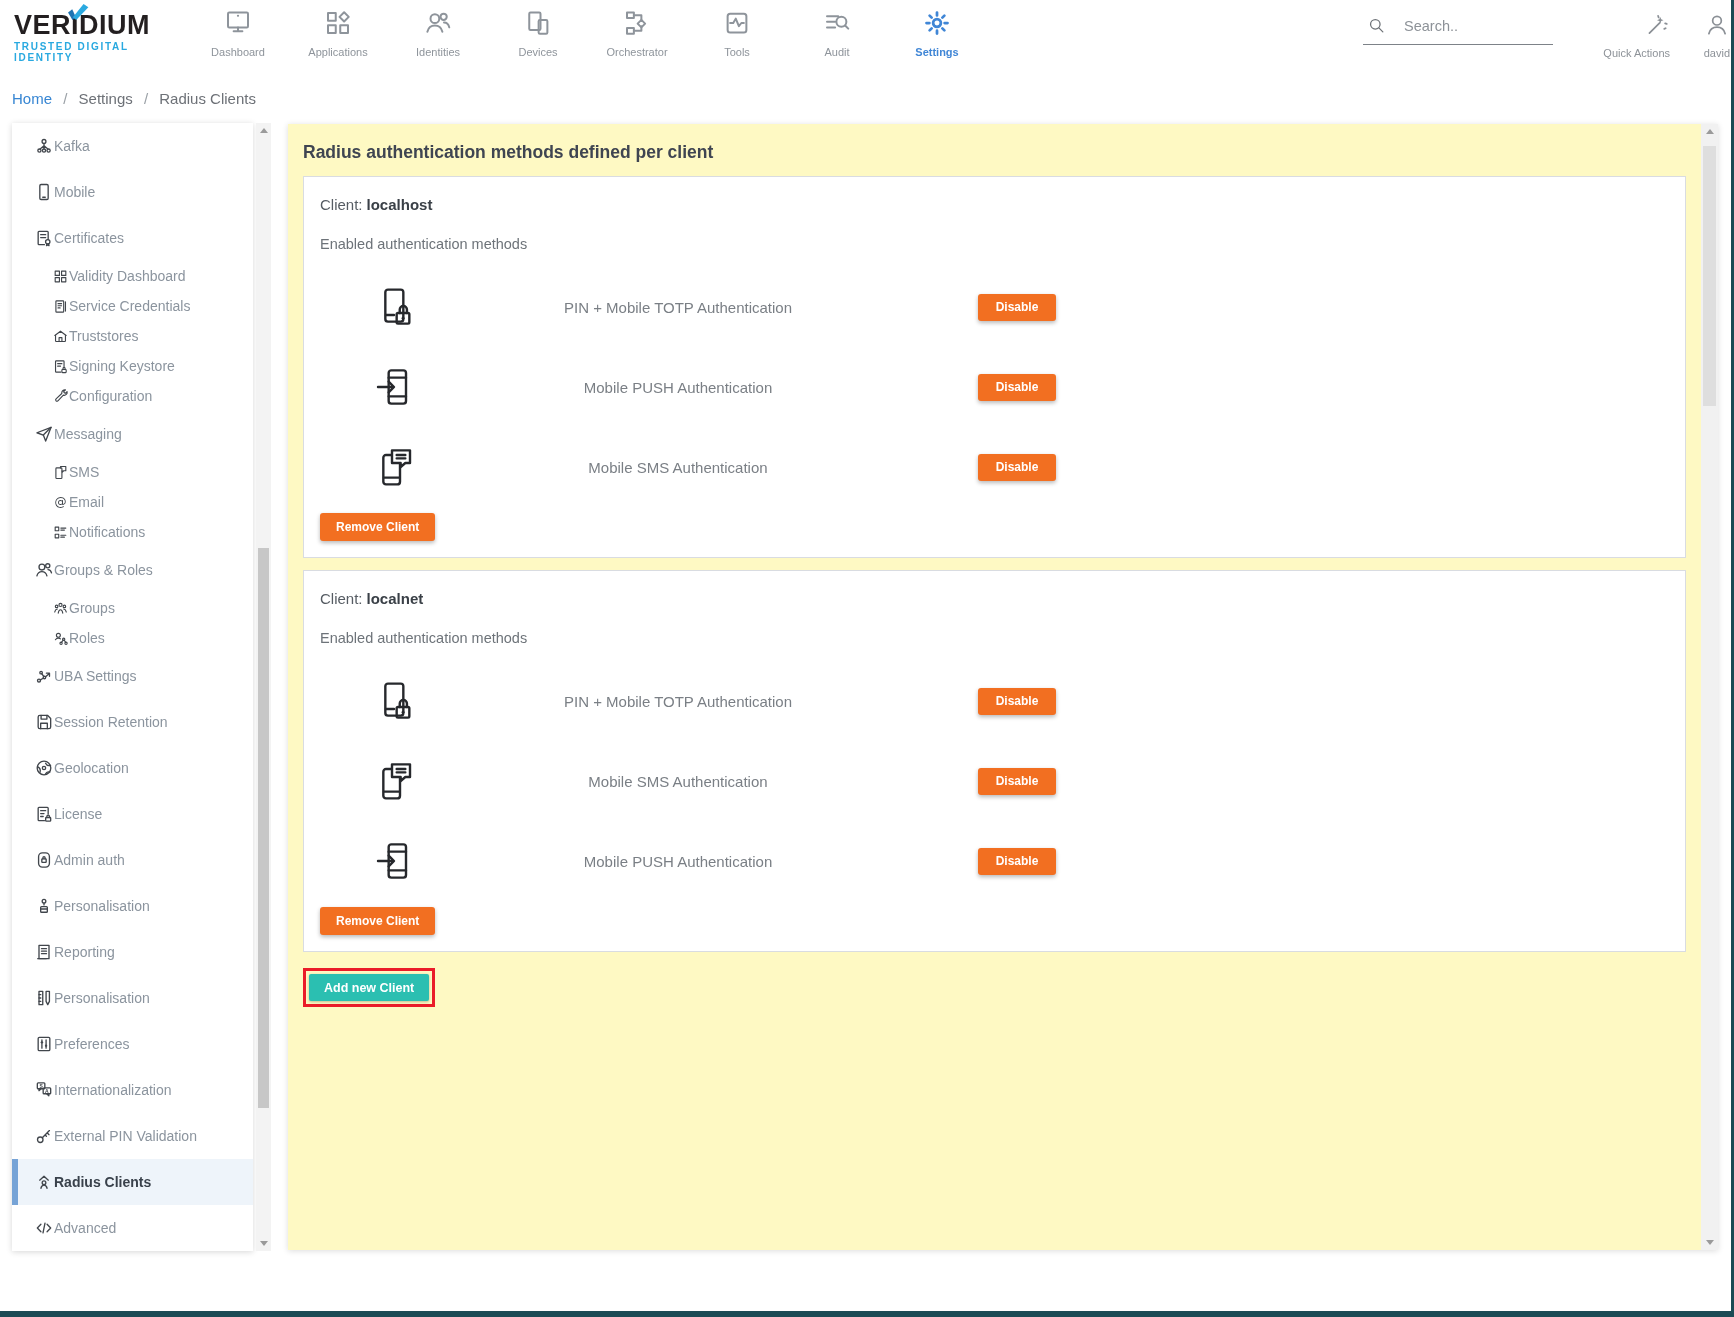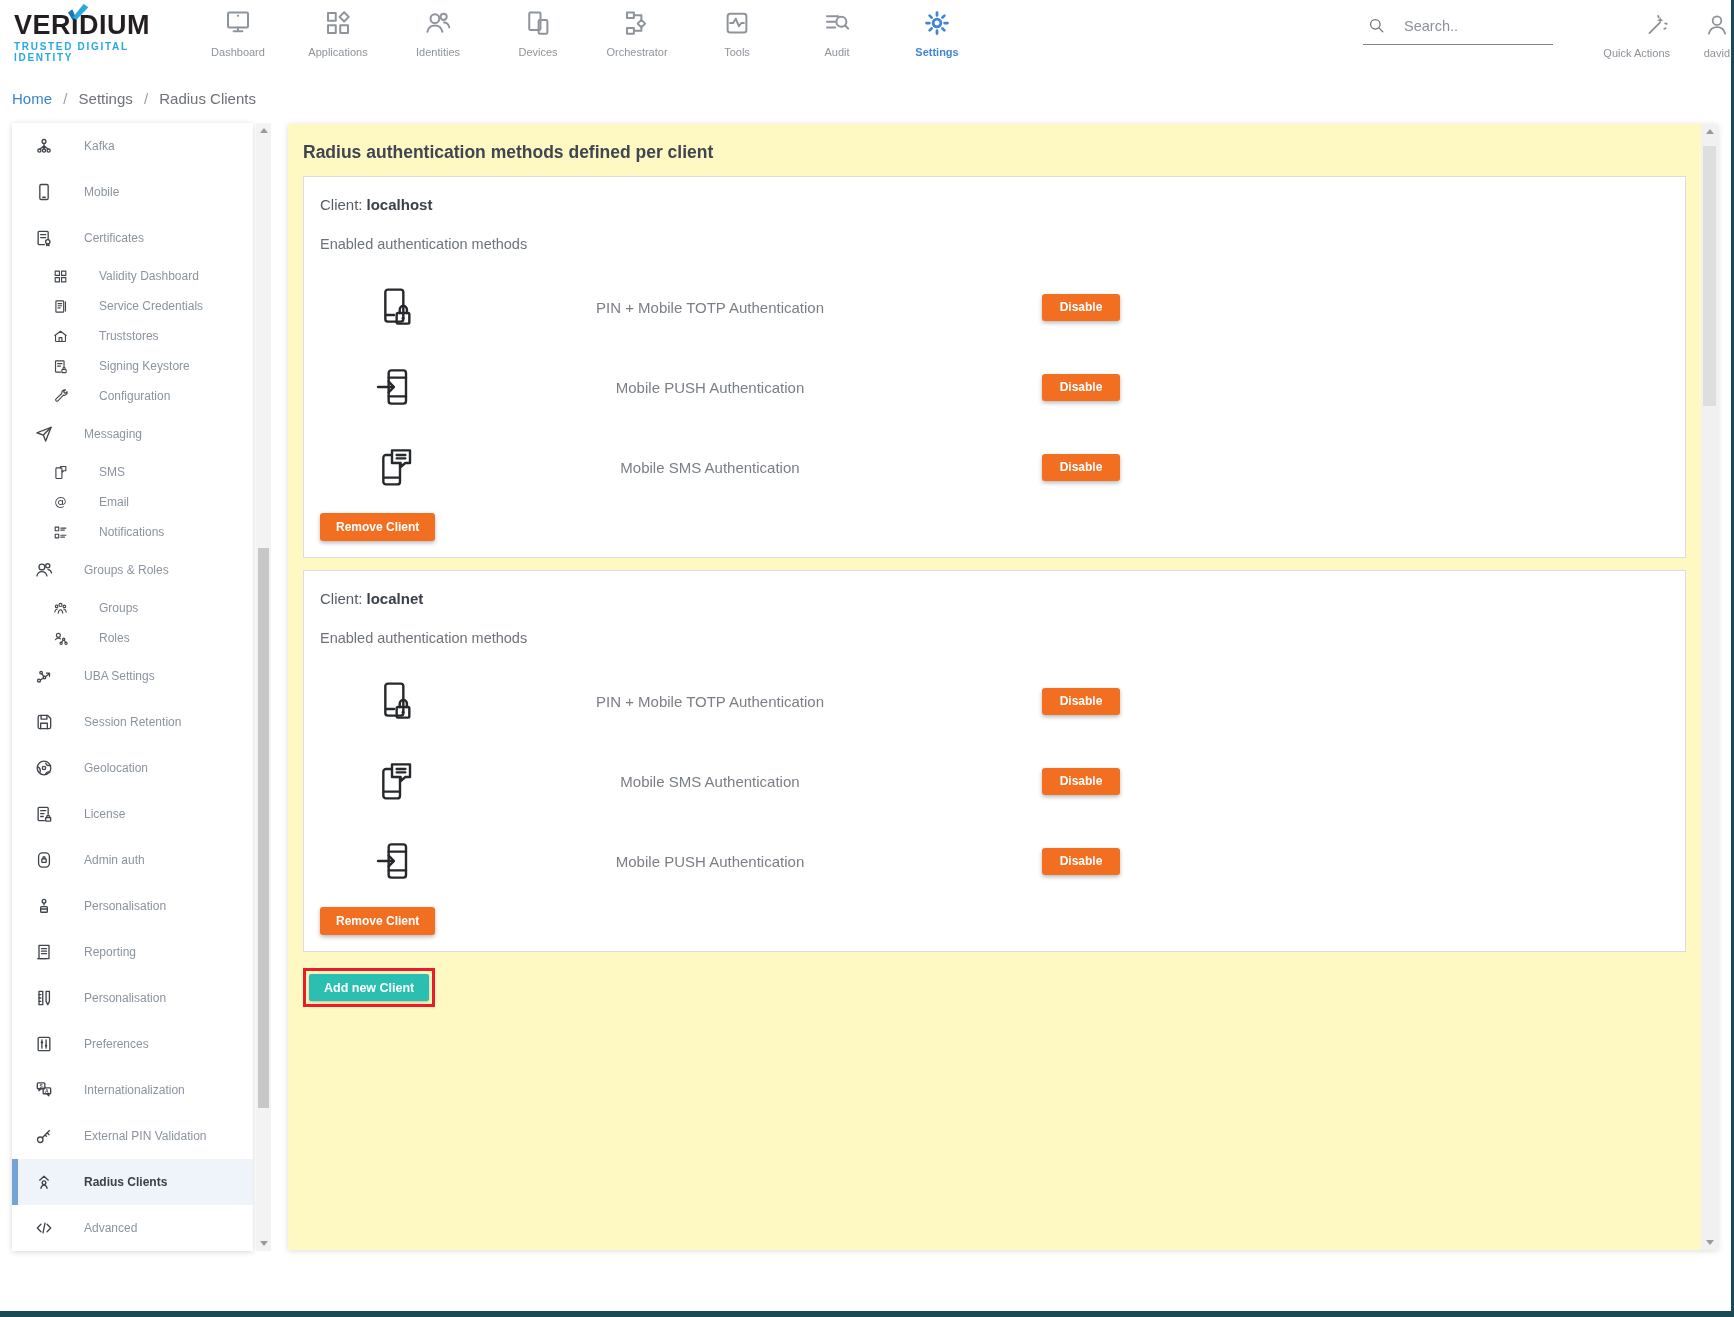--- a/index.html
+++ b/index.html
@@ -40,21 +40,21 @@
 
   
   .sidebar{position:absolute;left:12px;top:123px;width:241px;height:1128px;background:#fff;
            box-shadow:0 1px 6px rgba(0,0,0,.16);}
   .sb-item{display:flex;align-items:center;position:relative;cursor:pointer;}
   .sb-item.l0{height:46px;padding-left:22px;}
   .sb-item.l1{height:30px;padding-left:40px;}
   .sb-item .icon{color:#41464c;flex:0 0 auto;}
   .sb-item.l0 .icon{width:20px;height:20px;}
   .sb-item.l1 .icon{width:17px;height:17px;}
-  .sb-label{margin-left:30px;font-size:12px;color:#8b949e;white-space:nowrap;}
+  .sb-label{margin-left:0;font-size:14px;color:#8b949e;white-space:nowrap;}
   .sb-item.selected{background:#eef4fa;}
   .sb-item.selected::before{content:"";position:absolute;left:0;top:0;width:6px;height:100%;background:#76a3d6;}
   .sb-item.selected .sb-label{color:#39414b;font-weight:bold;}
 
   
   .vscroll{position:absolute;background:#f3f3f3;}
   .sb-scroll{left:256px;top:123px;width:15px;height:1128px;}
   .main-scroll{left:1701px;top:124px;width:17px;height:1126px;background:#f1f1f1;}
   .thumb{position:absolute;left:2px;right:2px;background:#c7c7c7;}
   .arr{position:absolute;left:50%;transform:translateX(-50%);width:0;height:0;
@@ -66,21 +66,21 @@
   .main-panel{position:absolute;left:288px;top:124px;width:1430px;height:1126px;background:#fef9c3;
               box-shadow:0 1px 6px rgba(0,0,0,.14);}
   .main-content{padding:16px 32px 0 15px;}
   .main-title{font-size:17.5px;font-weight:bold;color:#3f4551;line-height:24px;}
   .client-card{width:1381px;border:1px solid #d9dce1;background:#fff;margin-top:12px;
                padding:16px 0 16px 0;}
   .client-line{font-size:15px;color:#565c63;margin-left:16px;height:24px;line-height:24px;}
   .client-line b{color:#3a4047;margin-left:4px;}
   .section-label{font-size:14.5px;color:#6d7379;margin:16px 0 0 16px;height:22px;line-height:22px;}
   .methods{margin-top:12px;}
-  .method-row{display:flex;align-items:center;height:80px;padding-left:66px;gap:32px;}
+  .method-row{display:flex;align-items:center;height:80px;padding-left:66px;}
   .m-icon{width:48px;height:46px;display:flex;align-items:center;justify-content:center;color:#26282c;}
   .m-icon .icon{width:44px;height:44px;}
   .m-label{flex:0 0 520px;text-align:center;font-size:15px;color:#7a7f85;}
   .btn-orange{background:#f26f21;color:#fff;border:none;border-radius:3px;cursor:pointer;
               font-family:"Liberation Sans",sans-serif;font-size:12px;font-weight:bold;
               box-shadow:0 2px 4px rgba(0,0,0,.28);}
   .disable-btn{margin-left:40px;width:78px;height:27px;}
   .remove-btn{margin:6px 0 0 16px;padding:0 16px;height:28px;}
   .annotation{display:inline-block;margin-top:16px;border:3px solid #ea1c29;padding:3px;}
   .add-btn{background:#2bbfb1;color:#fff;border:none;border-radius:2px;cursor:pointer;

